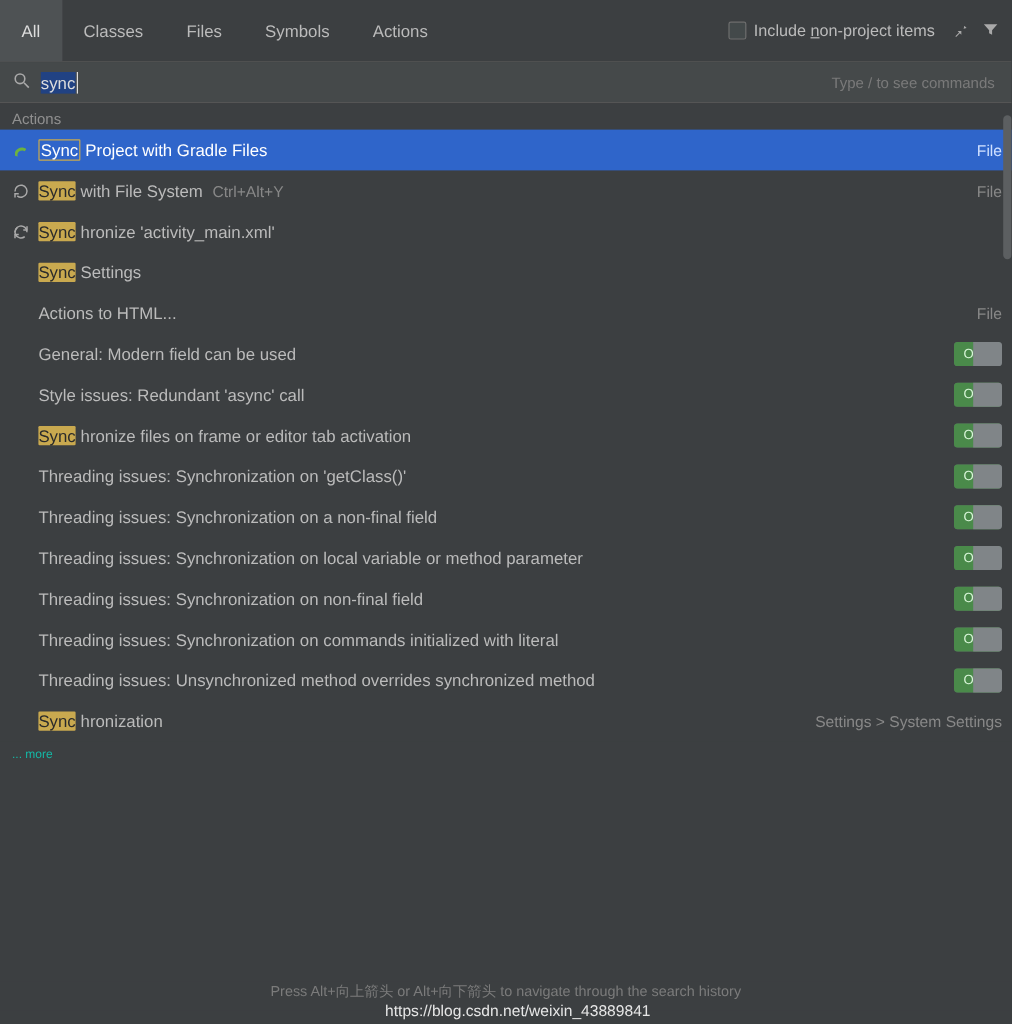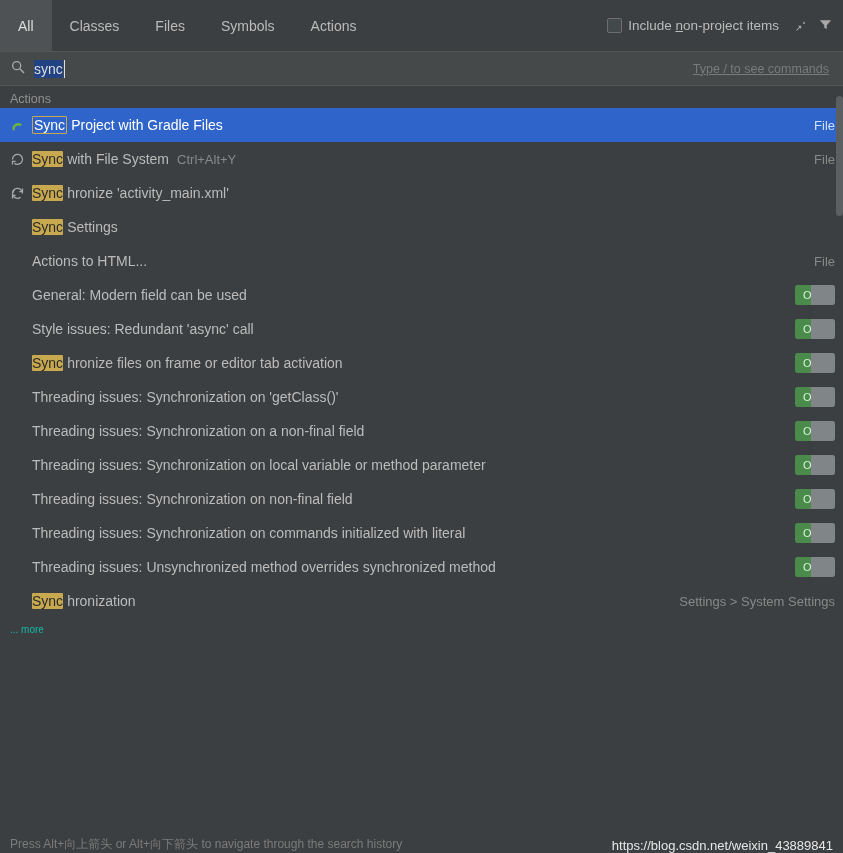--- a/index.html
+++ b/index.html
@@ -24,21 +24,21 @@
 
   
   .search-row { display: flex; align-items: center; height: 34px;
     background: #45494a; border-bottom: 1px solid #555; padding: 0 10px; gap: 8px; }
   .search-glass svg { width: 16px; height: 16px; stroke: #a9a9a9; fill: none; stroke-width: 2; }
   .input-wrap { flex: 1; display: flex; align-items: center; height: 100%;
     position: relative; color: #ddd; }
   .input-wrap .sel { background: #214283; padding: 1px 0; }
   .input-wrap .caret { display: inline-block; width: 1px; height: 18px;
     background: #ddd; margin-left: 1px; vertical-align: middle; }
-  .hint-right { color: #7a7a7a; font-size: 12.5px; padding-right: 4px; text-decoration: underline; }
+  .hint-right { color: #7a7a7a; font-size: 12.5px; padding-right: 4px; }
 
   
   .section-header { font-size: 12.5px; color: #909090; padding: 6px 10px 2px;
     background: #3c3f41; }
   .results { background: #3c3f41; }
   .row { display: flex; align-items: center; height: 34px; padding: 0 8px;
     gap: 6px; cursor: default; }
   .row.selected { background: #2f65ca; color: #fff; }
   .row .rlabel { flex: 1; display: flex; align-items: center; gap: 4px; }
   .row .rright { color: #888; font-size: 13px; }
@@ -59,24 +59,24 @@
   .toggle .on-side { position: absolute; left: 0; width: 38px; height: 20px;
     background: #4a8a4a; border-top-left-radius: 3px; border-bottom-left-radius: 3px; }
 
   .more { font-size: 10px; color: #14b8a6; padding: 6px 10px; }
 
   
   .scroll-thumb { position: absolute; right: 0; top: 96px; width: 7px; height: 120px;
     background: #5c5f61; border-radius: 4px; }
 
   
-  .footer { position: absolute; left: 0; right: 0; bottom: 0; height: 24px;
+  .footer { position: absolute; left: 0; right: 0; bottom: 11px; height: 24px;
     background: #3c3f41; color: #7b7b7b; font-size: 12px;
-    display: flex; align-items: flex-end; justify-content: space-between;
-    padding: 0 10px; }
+    display: flex; align-items: center; justify-content: space-between;
+    padding: 0 10px; flex-direction: column; }
   .footer .r { color: #e6e6e6; font-size: 13px; padding-left: 20px; }
 
   body { position: relative; }
 </style>
 </head>
 <body>
 
 <div class="tabs">
 
   <div class="tab active">All</div>

